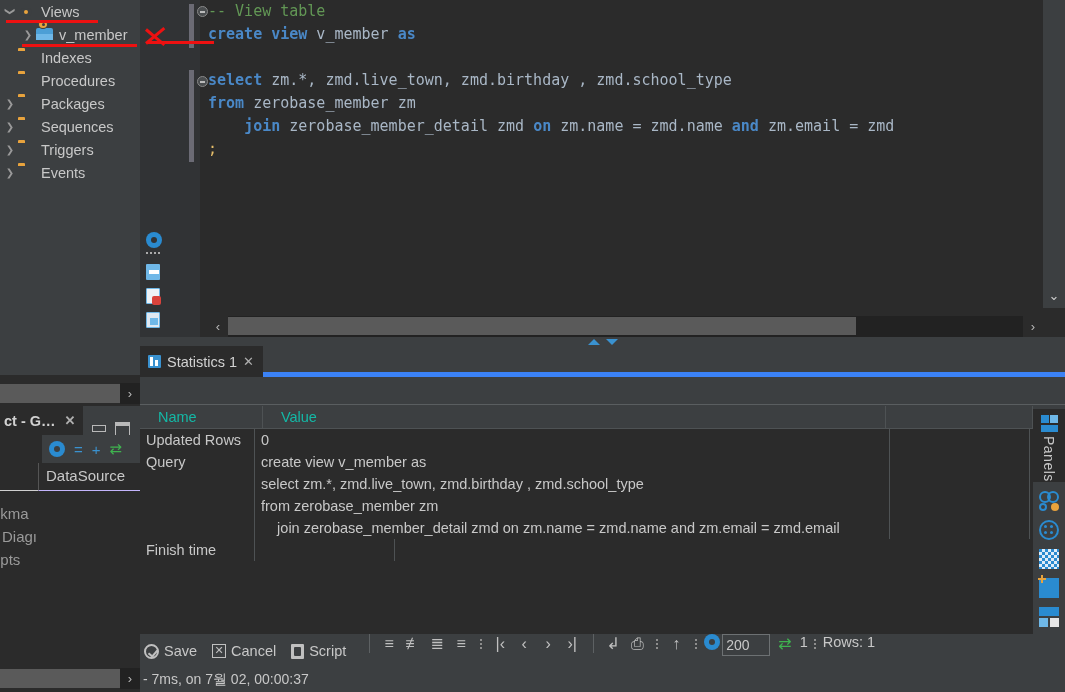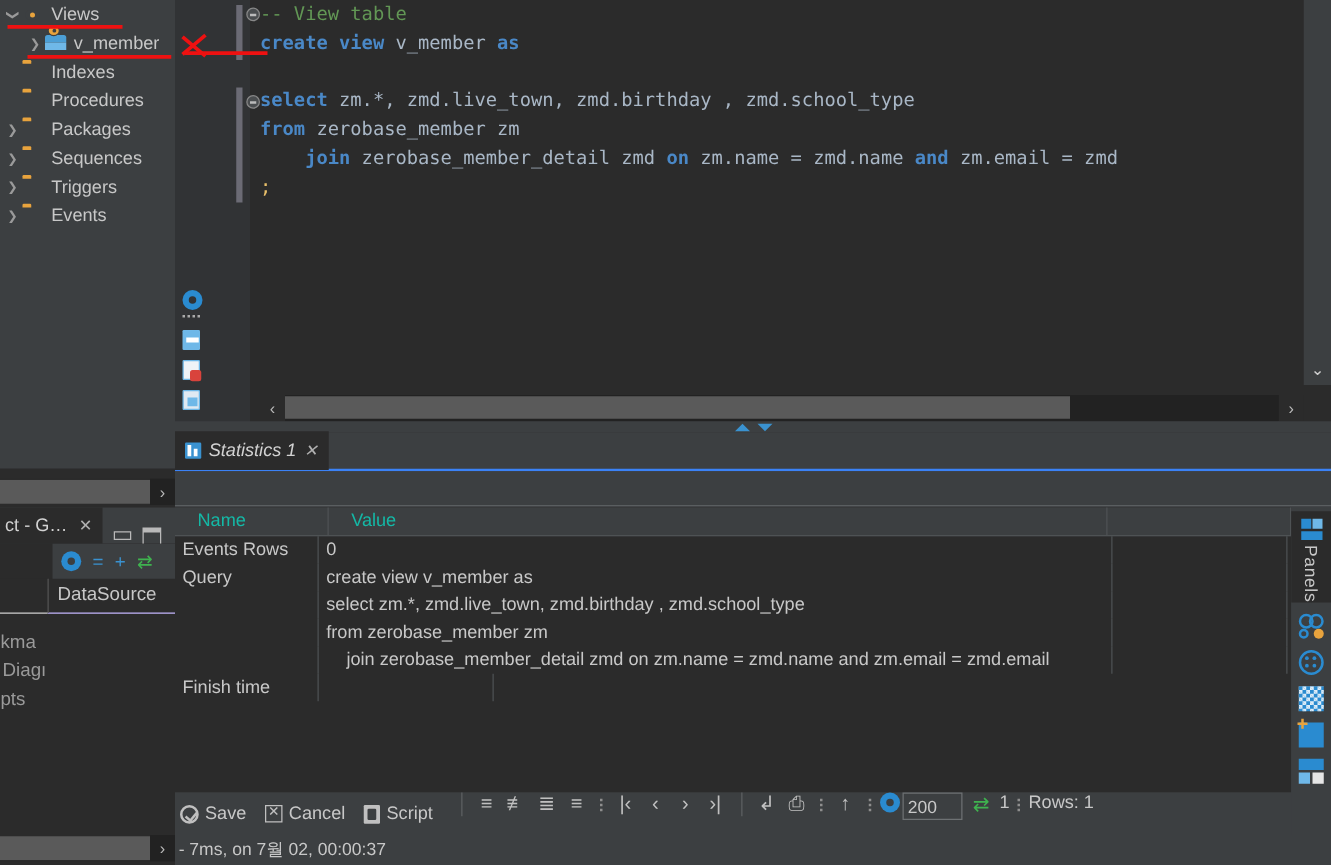--- a/index.html
+++ b/index.html
@@ -72,21 +72,21 @@
   .hs-thumb { position: absolute; left: 0; top: 1px; height: 18px; width: 79%; background: #5a5a5a; }
 
   
   #splitter { position: absolute; left: 140px; top: 337px; right: 0; height: 9px; background: #3c3f41; }
   .sp-tri { position: absolute; top: 2px; width: 0; height: 0; border-left: 6px solid transparent; border-right: 6px solid transparent; }
   .sp-up { left: 448px; border-bottom: 6px solid #3a92d0; }
   .sp-dn { left: 466px; border-top: 6px solid #3a92d0; }
 
   
   #results { position: absolute; left: 140px; top: 346px; right: 0; bottom: 0; background: #3c3f41; }
-  #tabstrip { height: 31px; background: #3c3f41; display: flex; align-items: center; border-bottom: 2px solid #3b82f6; font-style: italic; }
+  #tabstrip { height: 31px; background: #3c3f41; display: flex; align-items: flex-start; border-bottom: 5px solid #3b82f6; }
   .rtab { display: flex; align-items: center; height: 31px; padding: 0 9px 0 8px; background: #2b2b2b; color: #d2d2d2; font-size: 14.5px; gap: 6px; }
   .ic-stat { width: 13px; height: 13px; background: #3a92d0; position: relative; border-radius: 1px; }
   .ic-stat:before { content: ""; position: absolute; left: 2px; top: 2px; width: 3px; height: 9px; background: #fff; }
   .ic-stat:after { content: ""; position: absolute; left: 7px; top: 5px; width: 3px; height: 6px; background: #fff; }
   .tab-x { color: #b0b0b0; font-size: 13px; }
   #subbar { height: 28px; background: #3c3f41; border-bottom: 1px solid #5a5e60; }
 
   
   #grid { position: absolute; left: 0; top: 60px; right: 32px; bottom: 58px; background: #2b2b2b; color: #c8c8c8; font-size: 14.5px; }
   .gridrow { display: flex; }
@@ -149,21 +149,21 @@
   .ri-e:before { content:""; position:absolute; left:0; top:0; width:20px; height:9px; background:#2a8bd0; }
   .ri-e:after { content:""; position:absolute; left:0; bottom:0; width:9px; height:9px; background:#6fb8e8; }
   .ri-e em { position:absolute; right:0; bottom:0; width:9px; height:9px; background:#e6e6e6; }
 
   
   #bgwin { position: absolute; left: 0; top: 375px; width: 140px; bottom: 0; background: #2b2b2b; }
   .bg-hscroll { position: absolute; left: 0; width: 140px; height: 21px; background: #2b2b2b; display:flex; }
   .bg-hs-thumb { height: 19px; background: #5a5a5a; margin-top:1px; }
   .bg-hs-arrow { width: 20px; color: #b9b9b9; font-size: 13px; text-align:center; line-height:21px; background:#222; }
   #bgtabrow { position: absolute; left: 0; top: 31px; width: 140px; height: 29px; background: #3c3f41; display: flex; align-items: flex-end; }
-  .bgtab { display:flex; align-items:center; height:29px; padding: 0 8px 0 4px; background:#2b2b2b; color:#d2d2d2; font-size:14.5px; gap: 9px; }
+  .bgtab { display:flex; align-items:center; height:29px; padding: 0 8px 0 4px; background:#2b2b2b; color:#d2d2d2; font-size:14.5px; gap: 9px; font-weight: bold; }
   .wbtn { width: 15px; height: 13px; margin-left: 8px; position: relative; }
   .wbtn.min:after { content:""; position:absolute; left:1px; top:3px; width:12px; height:5px; border:1px solid #b9b9b9; }
   .wbtn.max:after { content:""; position:absolute; left:1px; top:0px; width:13px; height:13px; border:1px solid #b9b9b9; border-top-width:4px; }
   #bgtoolrow { position: absolute; left: 0; top: 60px; width: 140px; height: 28px; background: #2b2b2b; }
   #bgtoolinner { position: absolute; left: 42px; top: 0; width: 98px; height: 28px; background: #3c3f41; display:flex; align-items:center; gap:9px; padding-left:7px; }
   .bgi { color: #3a92d0; font-size: 15px; }
   #bgds { position: absolute; left: 38px; top: 88px; width: 102px; height: 28px; color: #c8c8c8; font-size: 15px;
           border-bottom: 1px solid #c4b5fd; border-left: 1px solid #555; padding-left: 7px; line-height: 25px; }
   #bgline { position:absolute; left:0; top:115px; width:38px; height:1px; background:#d0d0d0; }
   .bgtext { position: absolute; color: #9a9a9a; font-size: 15px; white-space: nowrap; }
@@ -292,21 +292,21 @@
     <div id="subbar"></div>
 
     <div id="grid">
       <div class="gridrow hdrrow">
         <div class="gcell c-name">Name</div>
         <div class="gcell c-val">Value</div>
         <div class="gcell c-pad"></div>
       </div>
       <div id="grid-body">
           <div class="gridrow">
-            <div class="gcell c-name">Events Rows</div>
+            <div class="gcell c-name">Updated Rows</div>
             <div class="gcell c-val" style="white-space: pre;">0</div>
             <div class="gcell c-pad">&nbsp;</div>
           </div>
           <div class="gridrow">
             <div class="gcell c-name">Query</div>
             <div class="gcell c-val" style="white-space: pre;">create view v_member as</div>
             <div class="gcell c-pad">&nbsp;</div>
           </div>
           <div class="gridrow">
             <div class="gcell c-name">&nbsp;</div>

